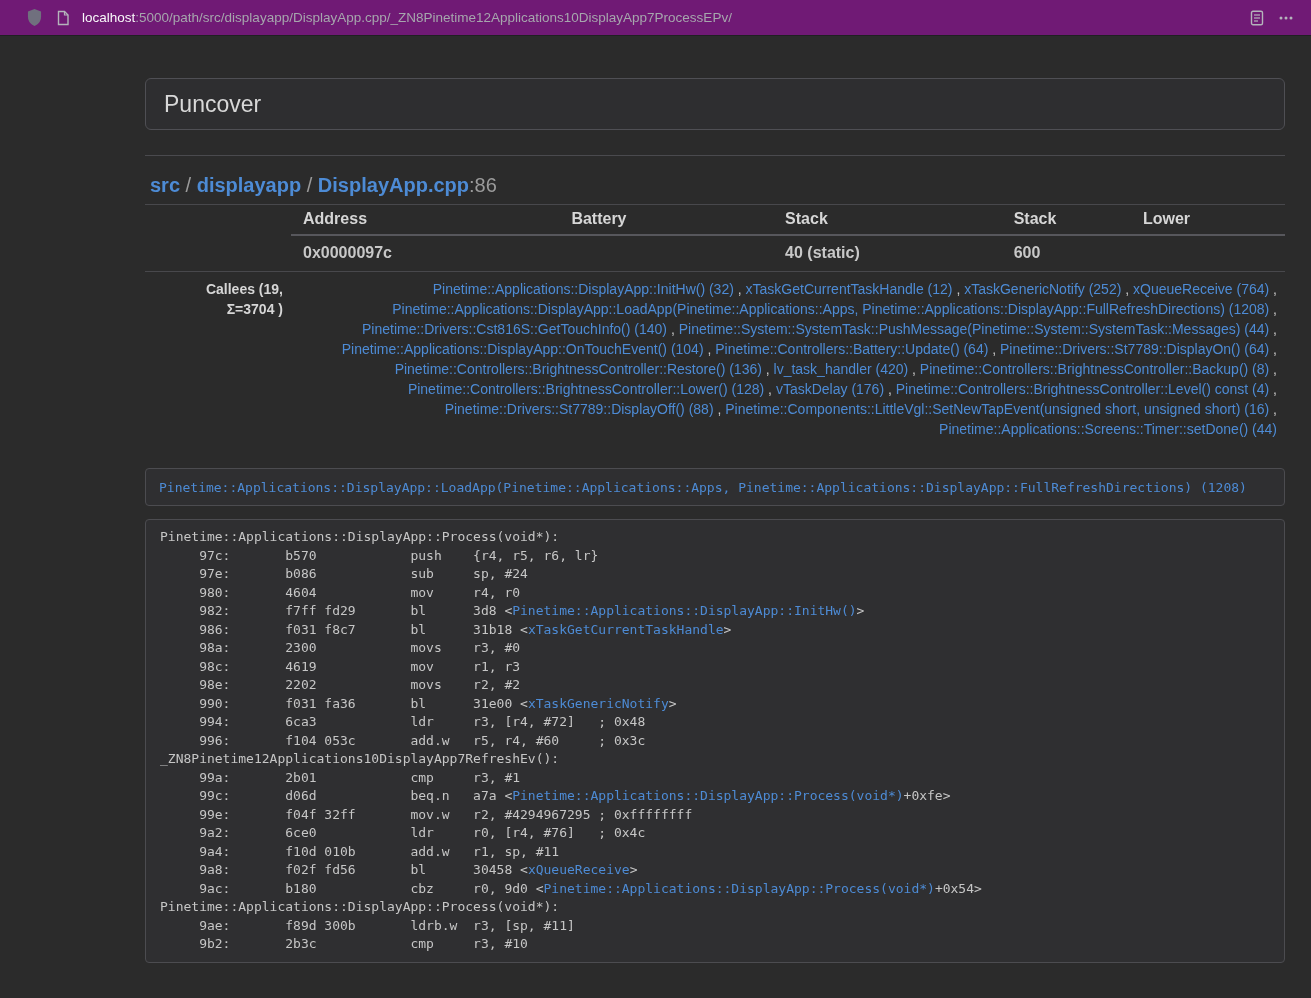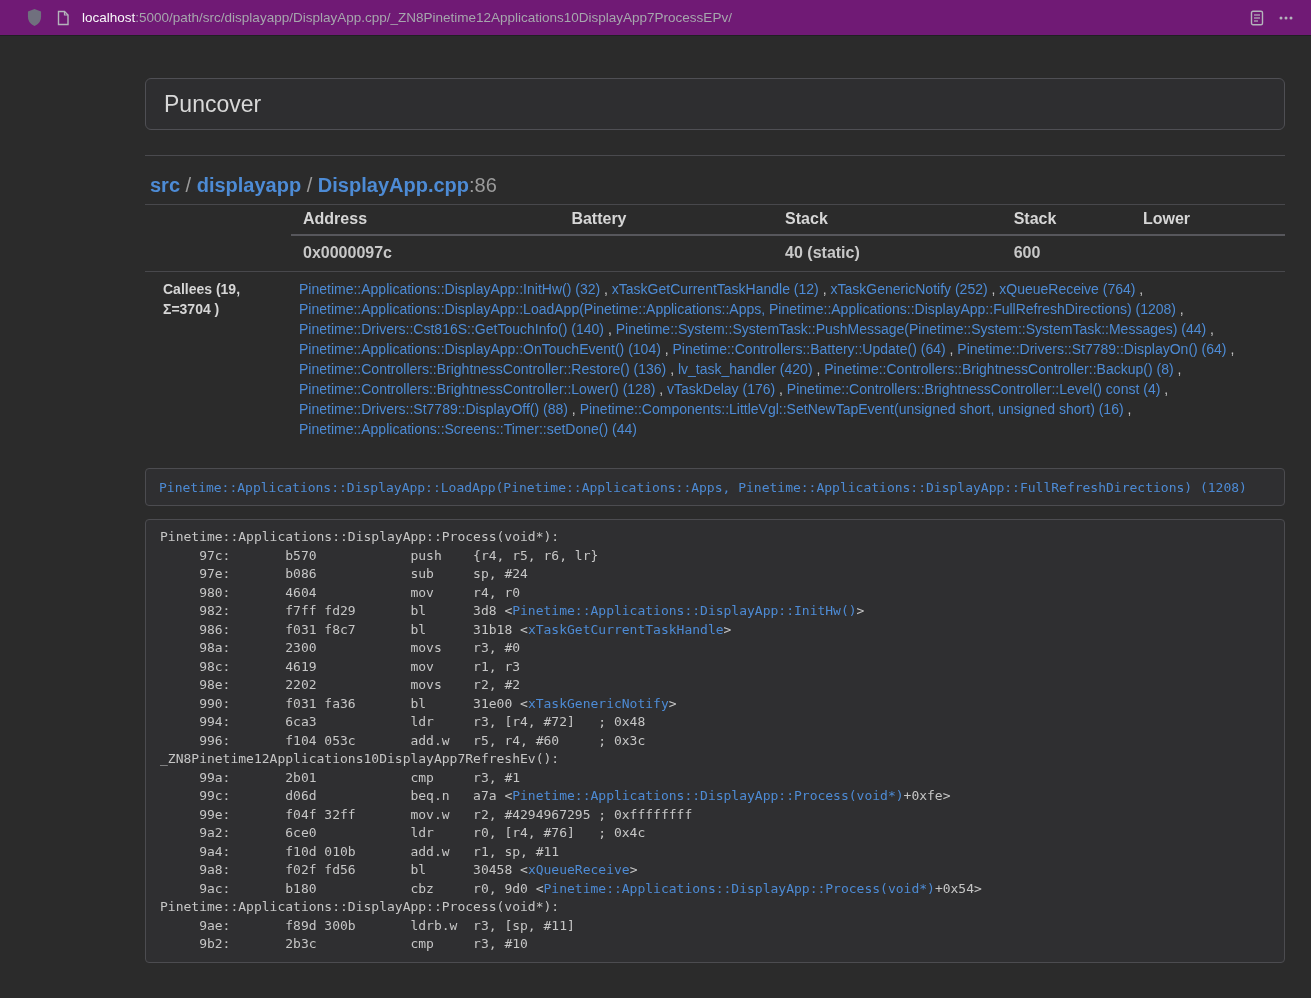--- a/index.html
+++ b/index.html
@@ -34,21 +34,21 @@
   .main-table > tbody > tr > td { border-top:1px solid #48484c; padding:6px 8px; vertical-align:top; }
   .main-table td.label-col { width:146px; font-weight:700; color:#d6d6d6; padding-left:18px; }
   .main-table td.nopad { padding:0; }
   .func-cell { display:flex; align-items:center; gap:5px; }
 
   table.metrics { width:100%; border-collapse:collapse; font-size:16px; line-height:20px; }
   .metrics th { text-align:left; font-weight:700; color:#d6d6d6;
                 padding:4px 8px 5px 12px; border-bottom:2px solid #57575c; }
   .metrics td { padding:7px 8px 8px 12px;font-weight:bold; }
 
-  .callees-cell { padding-top:7px !important; padding-bottom:7px !important; line-height:20px; }
+  .callees-cell { padding-top:7px !important; padding-bottom:7px !important; line-height:20px;text-align:right; }
 
   
   .panel-head { margin-top:22px; border:1px solid #4c4c50; border-radius:4px;
                 background:#2f2f31; padding:9px 13px; line-height:17px; }
   .panel-head a { font-family:"DejaVu Sans Mono", monospace; font-size:13px; }
 
   pre.code-block { margin-top:13px; border:1px solid #4c4c50; border-radius:4px;
                    background:#2f2f31; padding:8px 14px;
                    font-family:"DejaVu Sans Mono", monospace; font-size:13px; line-height:18.5px;
                    color:#c6c6c6; tab-size:8; -moz-tab-size:8; overflow:hidden; white-space:pre; }

